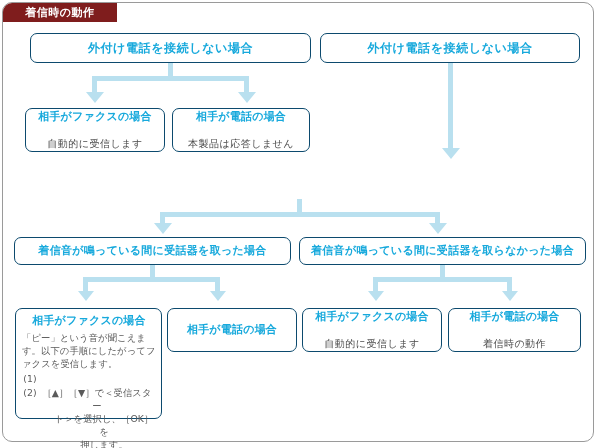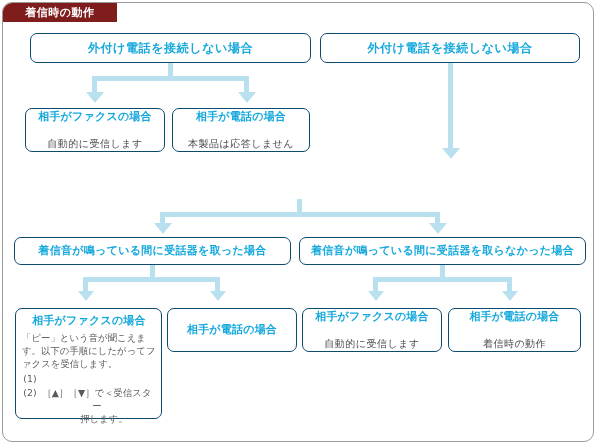--- a/index.html
+++ b/index.html
@@ -190,20 +190,21 @@
     <div class="hd" style="font-size:11px;letter-spacing:0.2px;">相手がファクスの場合</div>
     <div class="body">「ピー」という音が聞こえます。以下の手順にしたがってファクスを受信します。</div>
     <div class="steps">
       <div class="step">
         <span class="num">(1)</span>
       </div>
       <div class="step">
         <span class="num">(2)</span>
         <span class="txt">［▲］［▼］で＜受信スター</span>
       </div>
+      <div class="cont">ト＞を選択し、［OK］を</div>
       <div class="cont">押します。</div>
 
     </div>
   </div>
 
   <div class="node small" style="left:167px;top:308px;width:130px;height:44px;">
     <div class="hd">相手が電話の場合</div>
   </div>
 
   <div class="node small" style="left:302px;top:308px;width:140px;height:44px;">

